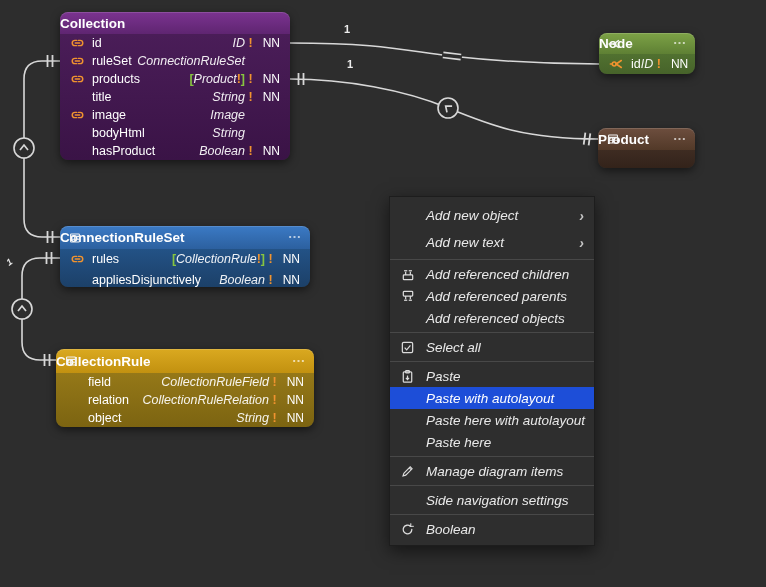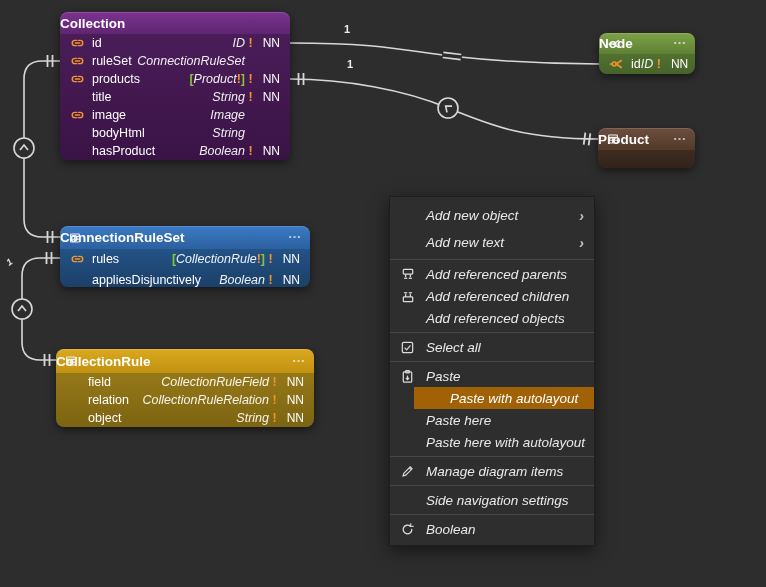--- a/index.html
+++ b/index.html
@@ -25,21 +25,21 @@
   .f-bracket{font-style:normal;font-weight:700;}
   .f-ibang{font-style:normal;font-weight:700;}
   .f-bang{width:11px;flex:0 0 11px;text-align:center;font-weight:700;}
   .f-nn{width:24px;flex:0 0 24px;text-align:right;font-size:12px;}
   
   #context-menu{position:absolute;left:389px;top:196px;width:206px;z-index:10;
       background:#2e2e2e;border:1px solid #1d1d1d;box-sizing:border-box;
       box-shadow:0 5px 16px rgba(0,0,0,.55);padding:5px 0;color:#e9e9e9;font-size:13.5px;}
   .menu-item{display:flex;align-items:center;height:22px;padding:0 10px;cursor:default;font-style:italic;}
   .menu-item.tall{height:27px;}
-  .menu-item.highlighted{background:#a16207;color:#fff;margin-left:24px;}
+  .menu-item.highlighted{background:#1d4ed8;color:#fff;}
   .mi-icon{width:26px;flex:0 0 26px;display:flex;align-items:center;color:#dcdcdc;}
   .mi-label{white-space:nowrap;}
   .mi-arrow{margin-left:auto;color:#c8c8c8;font-size:14px;font-weight:700;line-height:1;}
   .menu-sep{height:1px;background:#484848;margin:3px 0;}
   svg text{font-family:"Liberation Sans",sans-serif;}
 </style>
 </head>
 <body>
 
 <svg id="edge-layer" width="766" height="587" viewBox="0 0 766 587">
@@ -299,42 +299,42 @@
     </div>
     <div class="menu-item tall">
       <span class="mi-icon"></span>
       <span class="mi-label">Add new text</span>
       <span class="mi-arrow">›</span>
     </div>
     <div class="menu-sep"></div>
     <div class="menu-item">
       <span class="mi-icon">
         <svg width="16" height="15" viewBox="0 0 16 16" fill="none" stroke="currentColor" stroke-width="1.3">
+          <rect x="3" y="8.5" width="10" height="5" rx="0.8"></rect>
+          <path d="M5.5,8.5 V5"></path>
+          <path d="M10.5,8.5 V5"></path>
+          <path d="M3.8,4 H7.2"></path>
+          <path d="M8.8,4 H12.2"></path>
+        </svg>
+      </span>
+      <span class="mi-label">Add referenced children</span>
+    </div>
+    <div class="menu-item">
+      <span class="mi-icon">
+        <svg width="16" height="15" viewBox="0 0 16 16" fill="none" stroke="currentColor" stroke-width="1.3">
           <rect x="3" y="2.5" width="10" height="5" rx="0.8"></rect>
           <path d="M5.5,7.5 V11"></path>
           <path d="M10.5,7.5 V11"></path>
           <path d="M3.8,12 H7.2"></path>
           <path d="M8.8,12 H12.2"></path>
         </svg>
       </span>
       <span class="mi-label">Add referenced parents</span>
     </div>
     <div class="menu-item">
-      <span class="mi-icon">
-        <svg width="16" height="15" viewBox="0 0 16 16" fill="none" stroke="currentColor" stroke-width="1.3">
-          <rect x="3" y="8.5" width="10" height="5" rx="0.8"></rect>
-          <path d="M5.5,8.5 V5"></path>
-          <path d="M10.5,8.5 V5"></path>
-          <path d="M3.8,4 H7.2"></path>
-          <path d="M8.8,4 H12.2"></path>
-        </svg>
-      </span>
-      <span class="mi-label">Add referenced children</span>
-    </div>
-    <div class="menu-item">
       <span class="mi-icon"></span>
       <span class="mi-label">Add referenced objects</span>
     </div>
     <div class="menu-sep"></div>
     <div class="menu-item">
       <span class="mi-icon">
         <svg width="15" height="15" viewBox="0 0 16 16" fill="none" stroke="currentColor" stroke-width="1.3">
           <rect x="2.5" y="2.5" width="11" height="11" rx="1.5"></rect>
           <path d="M5,8.2 l2.1,2.3 l4,-4.8"></path>
         </svg>
@@ -352,25 +352,25 @@
         </svg>
       </span>
       <span class="mi-label">Paste</span>
     </div>
     <div class="menu-item highlighted">
       <span class="mi-icon"></span>
       <span class="mi-label">Paste with autolayout</span>
     </div>
     <div class="menu-item">
       <span class="mi-icon"></span>
+      <span class="mi-label">Paste here with autolayout</span>
+    </div>
+    <div class="menu-item">
+      <span class="mi-icon"></span>
       <span class="mi-label">Paste here</span>
-    </div>
-    <div class="menu-item">
-      <span class="mi-icon"></span>
-      <span class="mi-label">Paste here with autolayout</span>
     </div>
     <div class="menu-sep"></div>
     <div class="menu-item">
       <span class="mi-icon">
         <svg width="15" height="15" viewBox="0 0 16 16" fill="none" stroke="currentColor" stroke-width="1.2">
           <path d="M3.2,12.8 L4.1,9.9 L10.9,3.1 L12.9,5.1 L6.1,11.9 Z"></path>
           <path d="M9.9,4.1 L11.9,6.1"></path>
         </svg>
       </span>
       <span class="mi-label">Manage diagram items</span>

